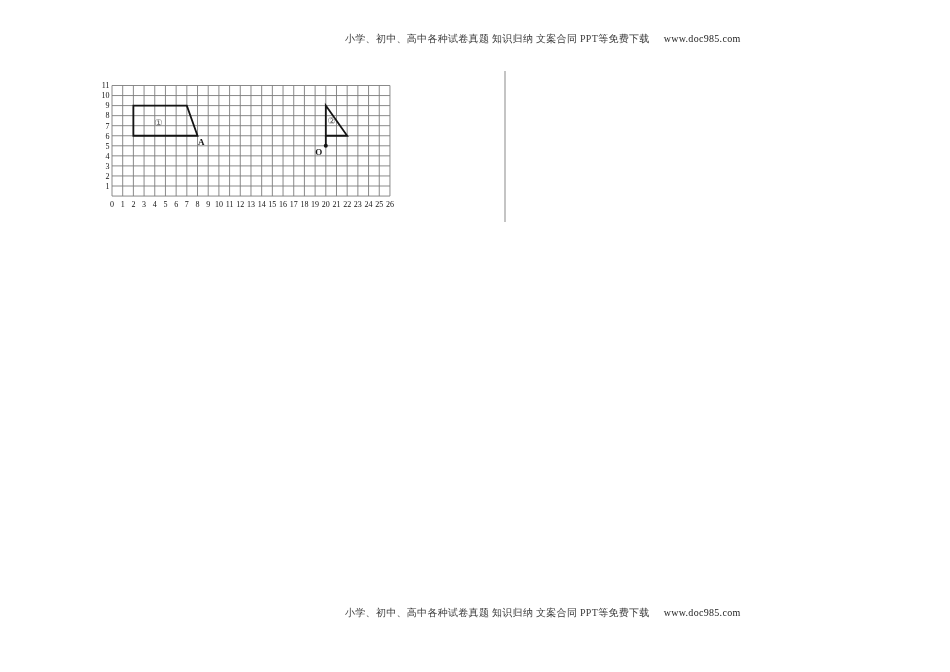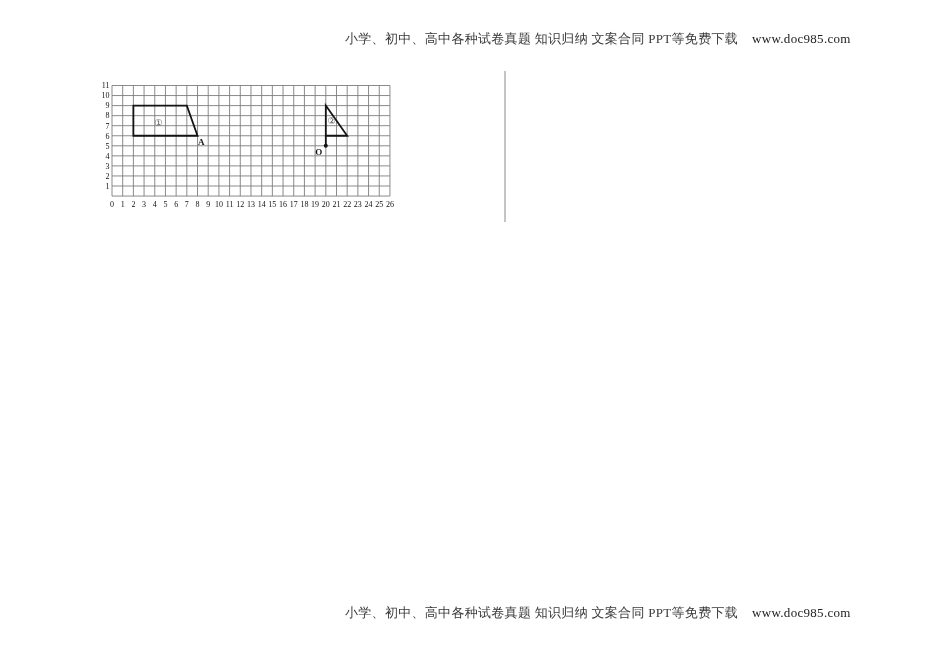--- a/index.html
+++ b/index.html
@@ -9,21 +9,21 @@
     font-family: "Liberation Serif", serif;
   }
   .page {
     position: relative;
     width: 950px; height: 672px;
     background: #ffffff;
     overflow: hidden;
   }
   .docline {
     position: absolute;
-    font-size: 13px;
+    font-size: 10px;
     line-height: 11px;
     color: #3a3a3a;
     white-space: nowrap;
     font-family: "Liberation Serif", "DejaVu Sans", serif;
     letter-spacing: 0.3px;
   }
   .docline .link {
     margin-left: 14px;
     color: #222222;
     text-decoration: none;

